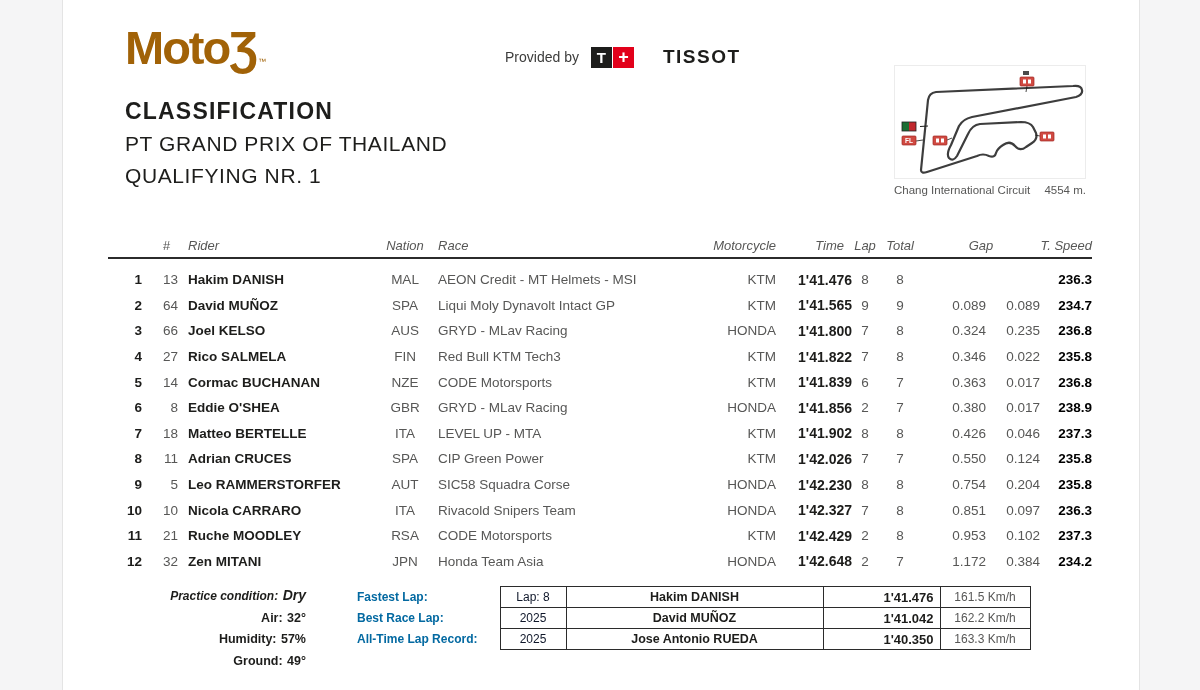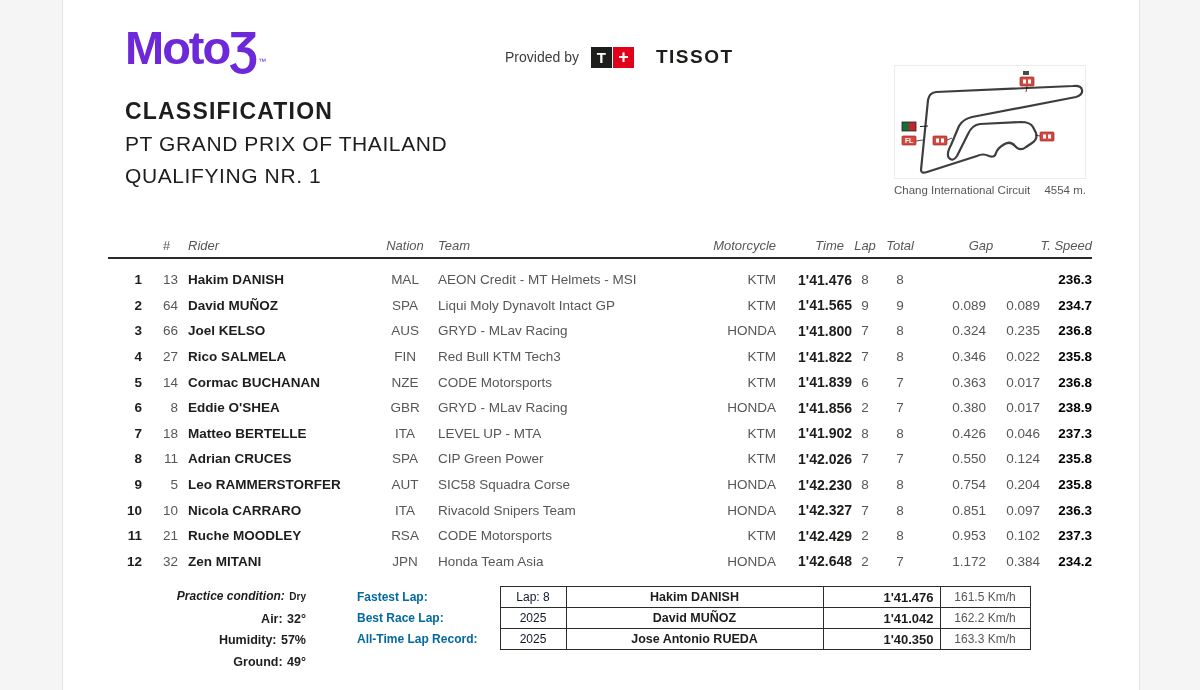--- a/index.html
+++ b/index.html
@@ -10,31 +10,31 @@
     font-family:"Liberation Sans", sans-serif;
     color:#1d1d1b;
     overflow:hidden;
   }
   .page {
     position:absolute; left:62px; top:0; width:1078px; height:690px;
     background:#ffffff;
     border-left:1px solid #e4e4e4; border-right:1px solid #e4e4e4;
   }
   
-  .logo { position:absolute; left:125px; top:20px; font-weight:800; letter-spacing:-2px; color:#6d28d9; }
+  .logo { position:absolute; left:125px; top:20px; font-weight:800; letter-spacing:-2px; color:#a16207; }
   .logo .moto { font-size:47px; }
   .logo .three { font-size:47px; font-weight:700; letter-spacing:0; }
   .logo .tm { font-size:8px; font-weight:400; letter-spacing:0; vertical-align:baseline; }
   .provided { position:absolute; left:505px; top:46px; display:flex; align-items:center; gap:8px; }
   .provided .pb-text { font-size:14px; color:#3c3c3b; margin-right:4px; }
   .tissot-box { width:21px; height:21px; display:flex; align-items:center; justify-content:center;
                 color:#fff; font-weight:800; font-size:15px; }
   .tb-black { background:#1d1d1b; }
   .tb-red { background:#e2001a; margin-left:1px; font-size:18px; line-height:18px; }
-  .tissot-word { font-size:19px; font-weight:800; letter-spacing:1.5px; margin-left:14px; color:#1d1d1b; }
+  .tissot-word { font-size:19px; font-weight:800; letter-spacing:1.5px; margin-left:21px; color:#1d1d1b; }
   .title   { position:absolute; left:125px; top:98px;  font-size:23px; font-weight:800; letter-spacing:1.2px; }
   .event   { position:absolute; left:125px; top:132px; font-size:21px; font-weight:400; letter-spacing:0.6px; }
   .session { position:absolute; left:125px; top:164px; font-size:21px; font-weight:400; letter-spacing:0.6px; }
   
   .map { position:absolute; left:894px; top:65px; width:192px; height:114px;
          border:1px solid #ececec; background:#fff; }
   .map-caption { position:absolute; left:894px; top:184px; width:192px;
                  display:flex; justify-content:space-between;
                  font-size:11.5px; color:#575756; }
   
@@ -55,21 +55,21 @@
   th.h-team { padding-left:12px; }
   td.time  { font-weight:700; color:#1d1d1b; font-size:14px; }
   th.h-time { padding-right:8px; }
   th.h-pos { padding-right:8px; }
   td.speed { font-weight:700; color:#000000; }
   th.h-nation { white-space:nowrap; }
   
   .conditions { position:absolute; left:106px; top:585px; width:200px;
                 text-align:right; line-height:20.5px; }
   .conditions .cl { font-weight:700; font-style:italic; font-size:12px; }
-  .conditions .cv-big { font-weight:700; font-size:10px; }
+  .conditions .cv-big { font-weight:700; font-size:14px;font-style:italic; }
   .conditions .cond-line b { font-weight:700; font-size:12.5px; }
   
   table.records { position:absolute; left:357px; top:586px; border-collapse:collapse;
                   font-size:12px; }
   table.records td { border:1px solid #2b2b2b; height:21px; vertical-align:middle; }
   table.records td.rlabel { border:none; text-align:left; padding-right:8px;
                             font-weight:700; color:#0369a1; white-space:nowrap; }
   table.records td.rinfo  { width:66px;  text-align:center; color:#0f172a; }
   table.records td.rname  { width:257px; text-align:center; font-weight:700; color:#1d1d1b; font-size:12.5px; }
   table.records td.rtime  { width:117px; text-align:right; padding-right:6px; font-weight:700; color:#1d1d1b; font-size:13px; }
@@ -146,21 +146,21 @@
     <col style="width:44px">
       <col style="width:64px">
       <col style="width:54px">
       <col style="width:52px">
   </colgroup>
   <thead>
     <tr>
       <th colspan="2" class="r h-pos">#</th>
       <th class="l h-rider">Rider</th>
       <th class="c h-nation">Nation</th>
-      <th class="l h-team">Team</th>
+      <th class="l h-team">Race</th>
       <th class="r">Motorcycle</th>
       <th class="r h-time">Time</th>
       <th class="c">Lap</th>
       <th class="c">Total</th>
       <th colspan="2" class="c">Gap</th>
       <th class="r">T. Speed</th>
     </tr>
   </thead>
   <tbody>
     <tr class="spacer">

